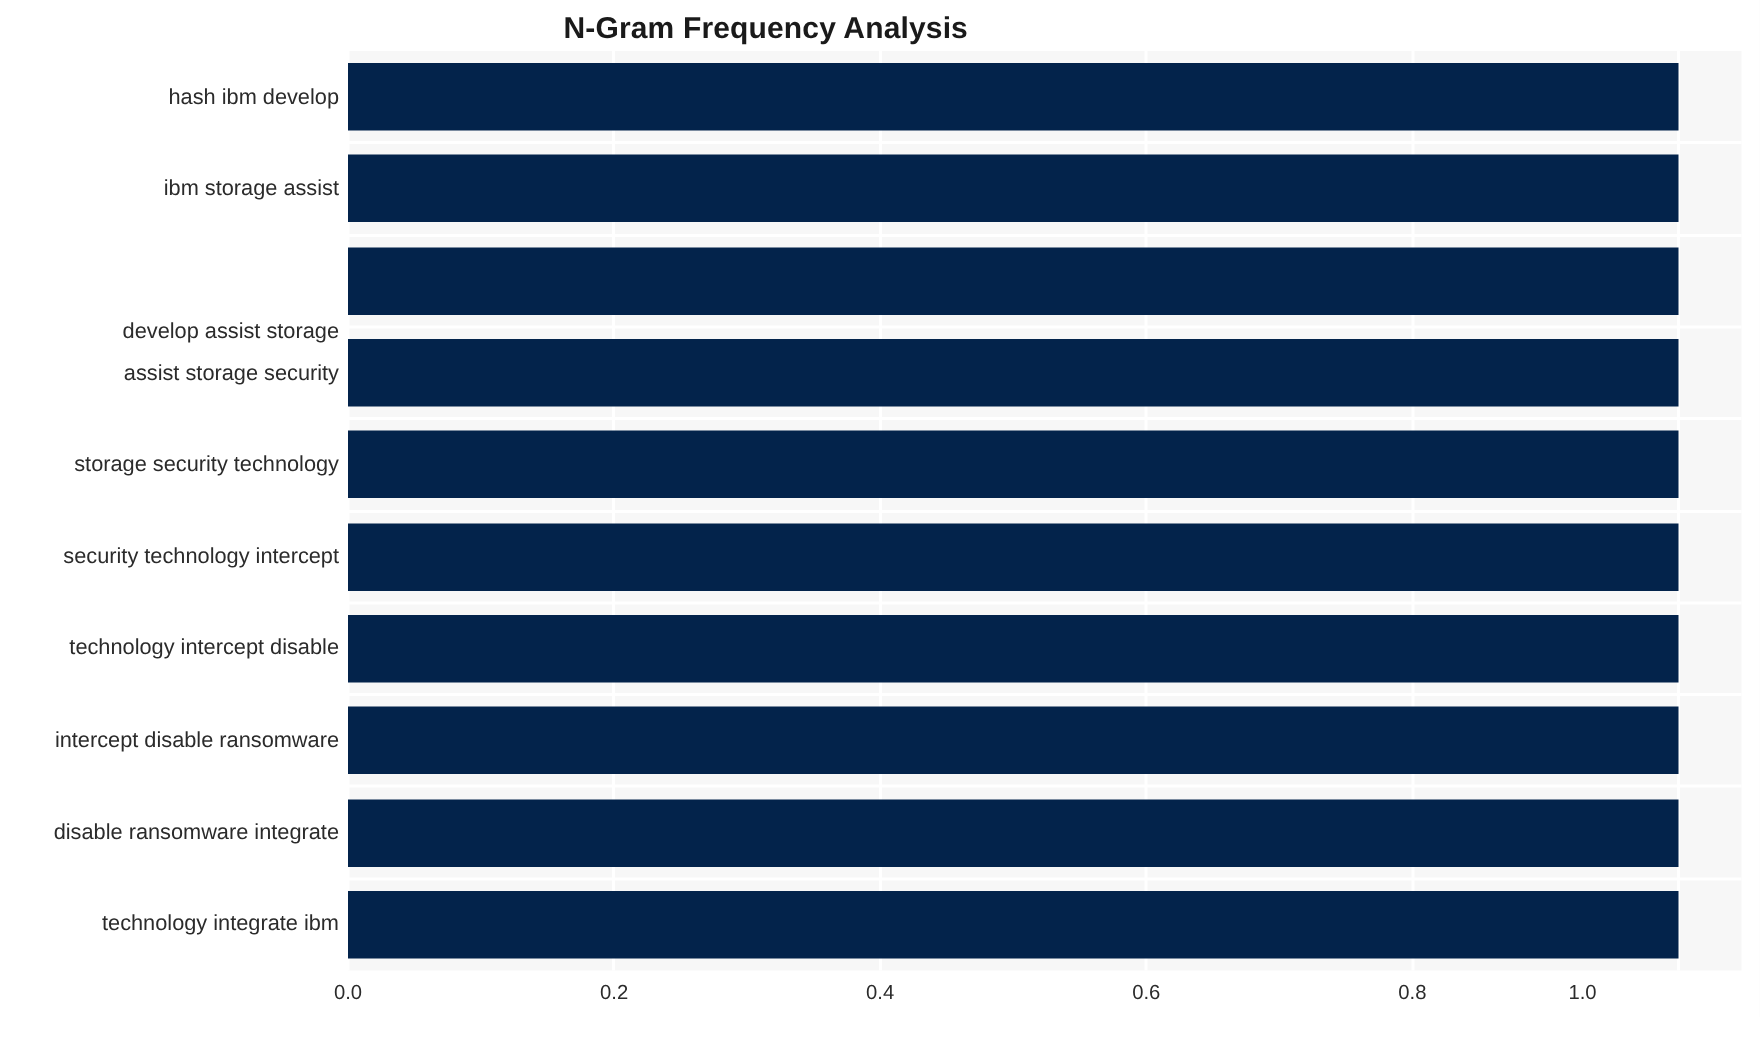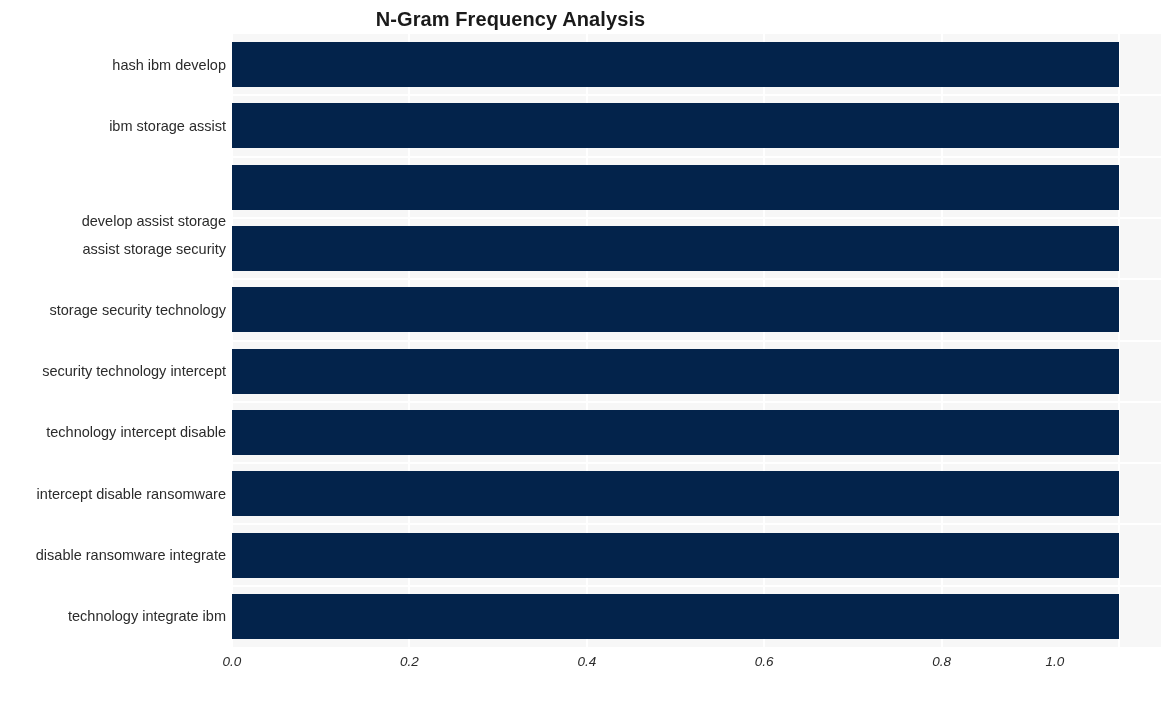--- a/index.html
+++ b/index.html
@@ -96,21 +96,20 @@
     text-align: right;
   }
 
   
   #x-ticks {
     position: absolute;
     left: 0;
     top: 653px;
     width: 1173px;
     height: 20px;
-    font-style: italic;
   }
   .xtick {
     position: absolute;
     top: 0;
     transform: translateX(-50%);
     font-size: 13.5px;
     color: #2b2b2b;
     line-height: 18px;
     white-space: nowrap;
   }

